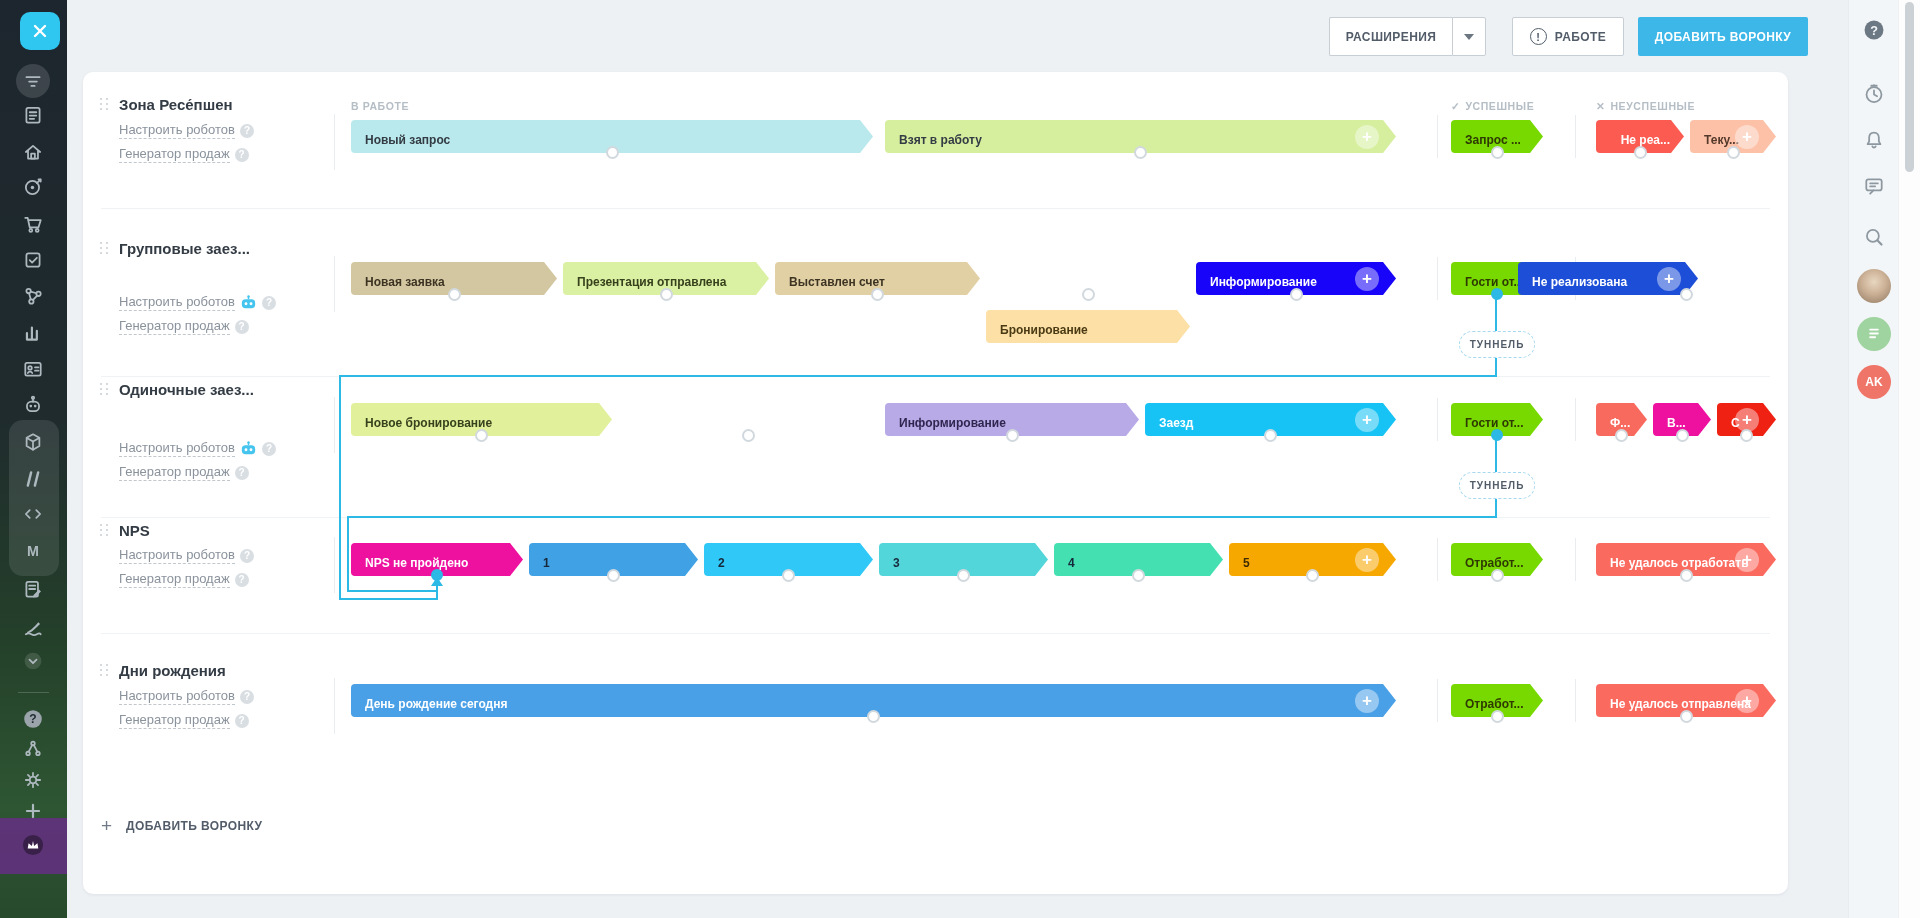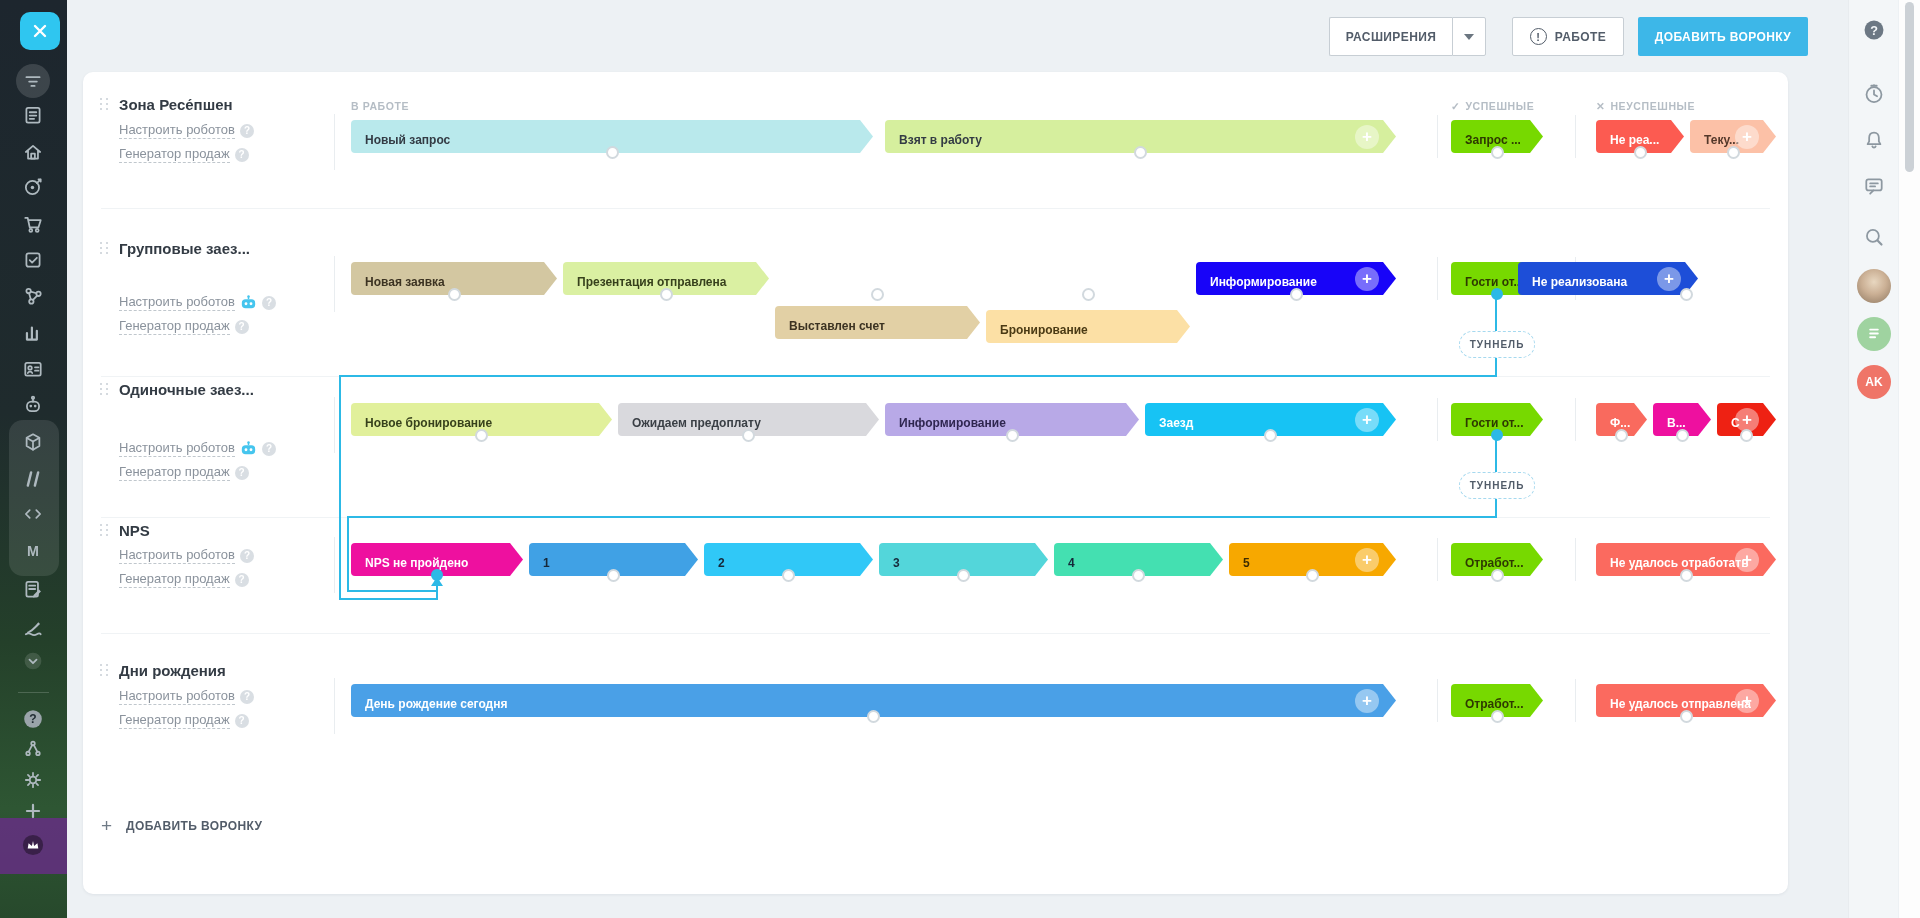--- a/index.html
+++ b/index.html
@@ -278,21 +278,21 @@
       </div>
       <div class="vdiv" style="left: 251px; top: 42px; height: 56px;"></div>
       <div class="vdiv" style="left: 1354px; top: 43px; height: 43px;"></div>
       <div class="vdiv" style="left: 1492px; top: 43px; height: 43px;"></div>
       <div class="stageEl" style="left: 268px; top: 48px; width: 522px; background: rgb(185, 233, 236); color: rgb(51, 59, 68);"><span>Новый запрос</span></div>
       <div class="dotEl" style="left: 522.5px; top: 74px;"></div>
       <div class="stageEl" style="left: 802px; top: 48px; width: 511px; background: rgb(214, 239, 158); color: rgb(51, 59, 68);"><span>Взят в работу</span><div class="plus-circ">+</div></div>
       <div class="dotEl" style="left: 1051px; top: 74px;"></div>
       <div class="stageEl" style="left: 1368px; top: 48px; width: 92px; background: rgb(119, 217, 0); color: rgb(46, 58, 0);"><span>Запрос ...</span></div>
       <div class="dotEl" style="left: 1407.5px; top: 74px;"></div>
-      <div class="stageEl" style="left: 1513px; top: 48px; width: 88px; background: rgb(252, 91, 81); color: rgb(255, 255, 255);"><span>Не реа...</span></div>
+      <div class="stageEl" style="left: 1513px; top: 48px; width: 88px; background: rgb(252, 91, 81); color: rgb(255, 255, 255); text-align: right;"><span>Не реа...</span></div>
       <div class="dotEl" style="left: 1550.5px; top: 74px;"></div>
       <div class="stageEl" style="left: 1607px; top: 48px; width: 86px; background: rgb(252, 193, 167); color: rgb(84, 56, 42);"><span>Теку...</span><div class="plus-circ">+</div></div>
       <div class="dotEl" style="left: 1643.5px; top: 74px;"></div>
       <div class="drag-handle" style="left: 17px; top: 170px;">
         <i style="left: 0px; top: 0px;"></i>
         <i style="left: 6px; top: 0px;"></i>
         <i style="left: 0px; top: 5px;"></i>
         <i style="left: 6px; top: 5px;"></i>
         <i style="left: 0px; top: 10px;"></i>
         <i style="left: 6px; top: 10px;"></i>
@@ -315,21 +315,21 @@
         <span class="lbl">Генератор продаж</span>
         <span class="qcirc">?</span>
       </div>
       <div class="vdiv" style="left: 251px; top: 184px; height: 56px;"></div>
       <div class="vdiv" style="left: 1354px; top: 185px; height: 43px;"></div>
       <div class="vdiv" style="left: 1492px; top: 185px; height: 43px;"></div>
       <div class="stageEl" style="left: 268px; top: 190px; width: 206px; background: rgb(211, 199, 161); color: rgb(60, 51, 34);"><span>Новая заявка</span></div>
       <div class="dotEl" style="left: 364.5px; top: 216px;"></div>
       <div class="stageEl" style="left: 480px; top: 190px; width: 206px; background: rgb(218, 240, 162); color: rgb(55, 65, 28);"><span>Презентация отправлена</span></div>
       <div class="dotEl" style="left: 576.5px; top: 216px;"></div>
-      <div class="stageEl" style="left: 692px; top: 190px; width: 205px; background: rgb(226, 208, 165); color: rgb(60, 51, 34); margin-top: 44px;"><span>Выставлен счет</span></div>
+      <div class="stageEl" style="left: 692px; top: 190px; width: 205px; background: rgb(226, 208, 165); color: rgb(60, 51, 34);"><span>Выставлен счет</span></div>
       <div class="dotEl" style="left: 788px; top: 216px;"></div>
       <div class="stageEl" style="left: 903px; top: 190px; width: 204px; background: rgb(252, 224, 165); color: rgb(74, 58, 20); margin-top: 48px;"><span>Бронирование</span></div>
       <div class="dotEl" style="left: 998.5px; top: 216px;"></div>
       <div class="stageEl" style="left: 1113px; top: 190px; width: 200px; background: rgb(24, 4, 248); color: rgb(255, 255, 255);"><span>Информирование</span><div class="plus-circ">+</div></div>
       <div class="dotEl" style="left: 1206.5px; top: 216px;"></div>
       <div class="stageEl" style="left: 1368px; top: 190px; width: 92px; background: rgb(119, 217, 0); color: rgb(46, 58, 0);"><span>Гости от...</span></div>
       <div class="dotEl tunnel" style="left: 1407.5px; top: 216px;"></div>
       <div class="stageEl" style="left: 1435px; top: 190px; width: 180px; background: #1d4ed8; color: rgb(255, 255, 255);"><span>Не реализована</span><div class="plus-circ">+</div></div>
       <div class="dotEl" style="left: 1596.5px; top: 216px;"></div>
       <div class="drag-handle" style="left: 17px; top: 311px;">
@@ -356,21 +356,20 @@
       </div>
       <div class="funnel-link" style="left: 36px; top: 392px;">
         <span class="lbl">Генератор продаж</span>
         <span class="qcirc">?</span>
       </div>
       <div class="vdiv" style="left: 251px; top: 325px; height: 56px;"></div>
       <div class="vdiv" style="left: 1354px; top: 326px; height: 43px;"></div>
       <div class="vdiv" style="left: 1492px; top: 326px; height: 43px;"></div>
       <div class="stageEl" style="left: 268px; top: 331px; width: 261px; background: rgb(225, 240, 155); color: rgb(55, 65, 28);"><span>Новое бронирование</span></div>
       <div class="dotEl" style="left: 392px; top: 357px;"></div>
-      <div class="stageEl" style="left: 535px; top: 331px; width: 261px; background: rgb(217, 217, 221); color: rgb(58, 63, 69);"><span>Ожидаем предоплату</span></div>
       <div class="dotEl" style="left: 659px; top: 357px;"></div>
       <div class="stageEl" style="left: 802px; top: 331px; width: 254px; background: rgb(184, 169, 231); color: rgb(47, 38, 80);"><span>Информирование</span></div>
       <div class="dotEl" style="left: 922.5px; top: 357px;"></div>
       <div class="stageEl" style="left: 1062px; top: 331px; width: 251px; background: rgb(23, 195, 244); color: rgb(255, 255, 255);"><span>Заезд</span><div class="plus-circ">+</div></div>
       <div class="dotEl" style="left: 1181px; top: 357px;"></div>
       <div class="stageEl" style="left: 1368px; top: 331px; width: 92px; background: rgb(119, 217, 0); color: rgb(46, 58, 0);"><span>Гости от...</span></div>
       <div class="dotEl tunnel" style="left: 1407.5px; top: 357px;"></div>
       <div class="stageEl" style="left: 1513px; top: 331px; width: 51px; background: rgb(249, 106, 94); color: rgb(255, 255, 255);"><span>Ф...</span></div>
       <div class="dotEl" style="left: 1532px; top: 357px;"></div>
       <div class="stageEl" style="left: 1570px; top: 331px; width: 58px; background: rgb(238, 16, 159); color: rgb(255, 255, 255);"><span>В...</span></div>

